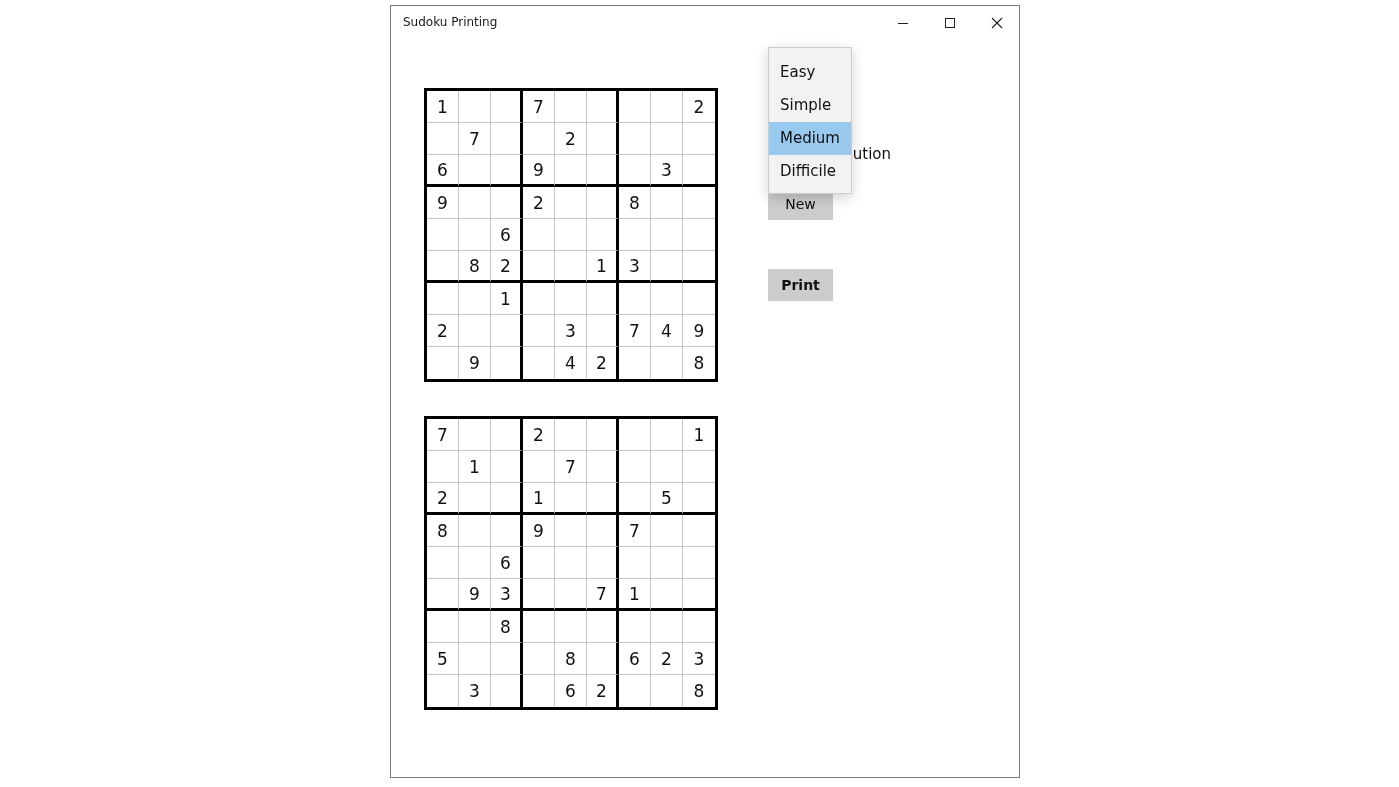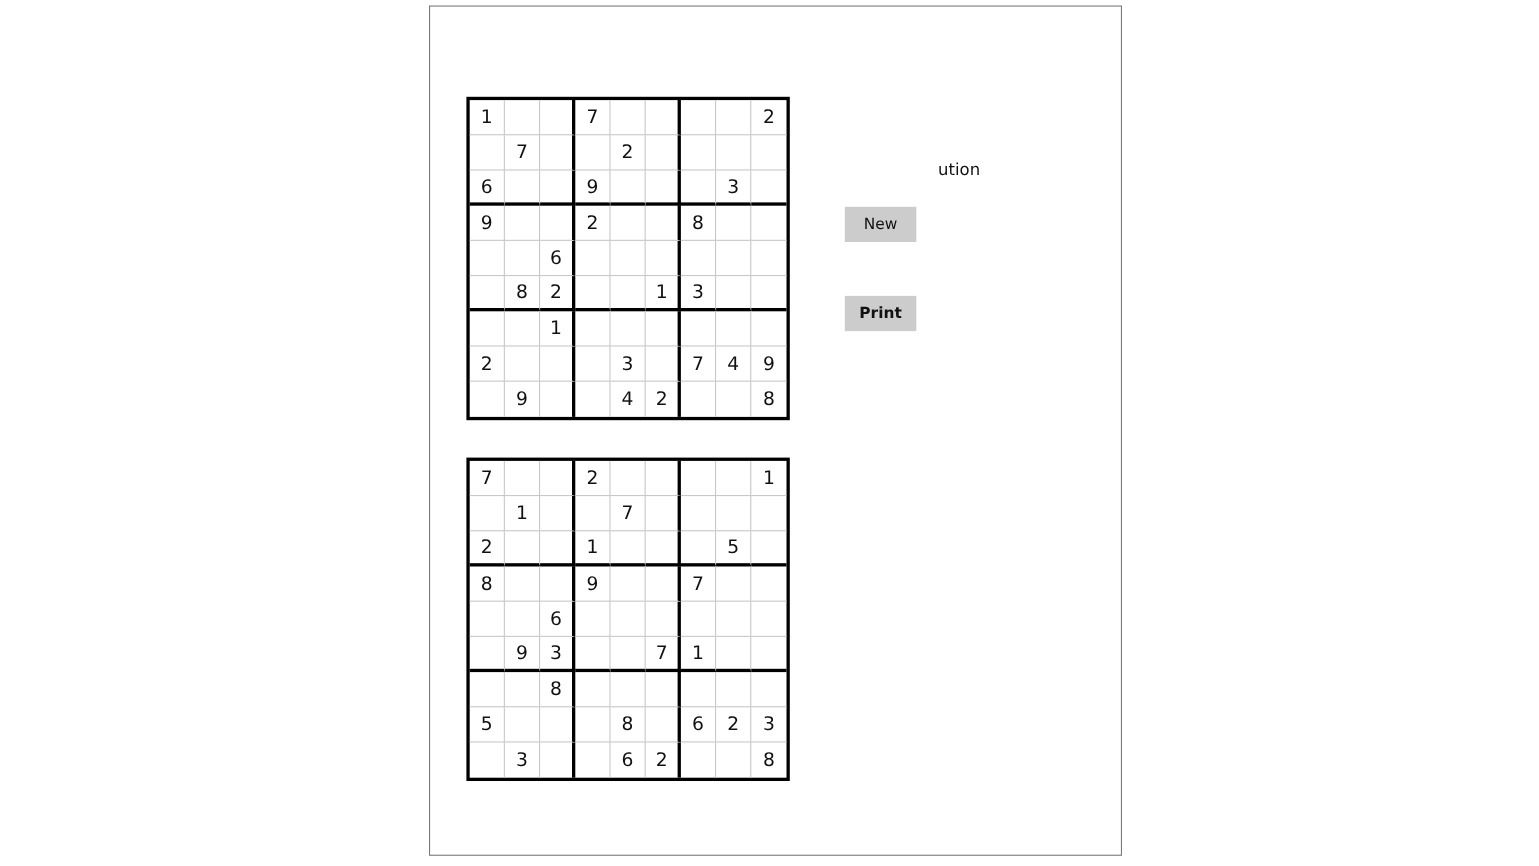--- a/index.html
+++ b/index.html
@@ -133,20 +133,39 @@
       cursor: default;
     }
     .dd-item.selected {
       background: #99c9ef;
     }
   </style>
 </head>
 <body>
 
 <div class="window">
+  <div class="titlebar">
+    <span class="title">Sudoku Printing</span>
+    <div class="winbtn btn-min">
+      <svg width="12" height="12" viewBox="0 0 12 12">
+          <line x1="1" y1="6.5" x2="11" y2="6.5" stroke="#222" stroke-width="1"></line>
+        </svg>
+    </div>
+    <div class="winbtn btn-max">
+      <svg width="12" height="12" viewBox="0 0 12 12">
+          <rect x="1.5" y="1.5" width="9" height="9" fill="none" stroke="#222" stroke-width="1"></rect>
+        </svg>
+    </div>
+    <div class="winbtn btn-close">
+      <svg width="12" height="12" viewBox="0 0 12 12">
+          <line x1="1" y1="1" x2="11" y2="11" stroke="#222" stroke-width="1.1"></line>
+          <line x1="11" y1="1" x2="1" y2="11" stroke="#222" stroke-width="1.1"></line>
+        </svg>
+    </div>
+  </div>
 
   <div class="grid grid1">
       <div class="cell">1</div>
       <div class="cell"></div>
       <div class="cell thick-r"></div>
       <div class="cell">7</div>
       <div class="cell"></div>
       <div class="cell thick-r"></div>
       <div class="cell"></div>
       <div class="cell"></div>
@@ -308,13 +327,19 @@
       <div class="cell c9 r9">8</div>
     </div>
 
   <div class="solution-label">
     <span class="solution-label-inner">ution</span>
   </div>
 
   <button class="btn btn-new">New</button>
   <button class="btn btn-print">Print</button>
 
+  <div class="dropdown">
+    <div class="dd-item">Easy</div>
+    <div class="dd-item">Simple</div>
+    <div class="dd-item selected">Medium</div>
+    <div class="dd-item">Difficile</div>
+  </div>
 </div>
 
 </body></html>

